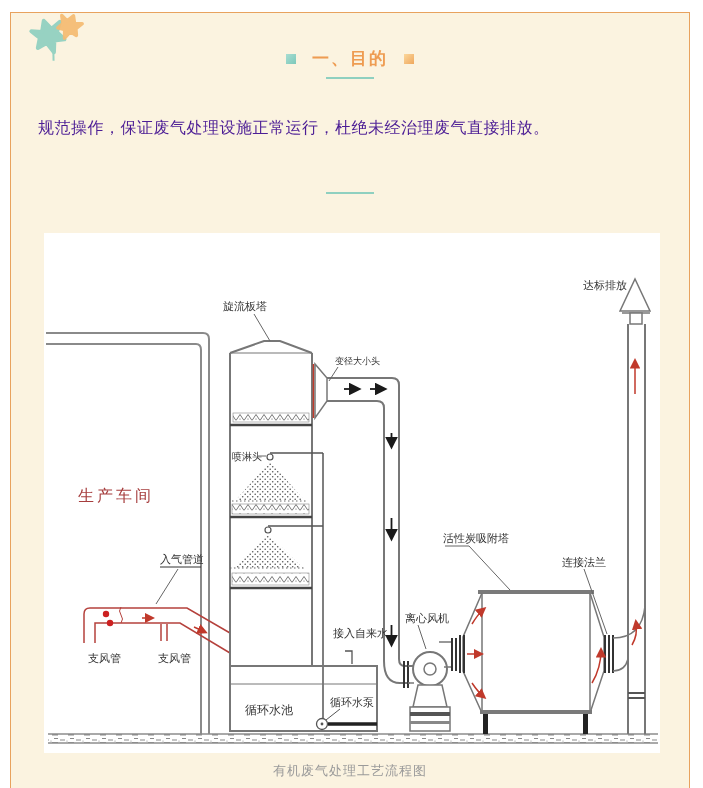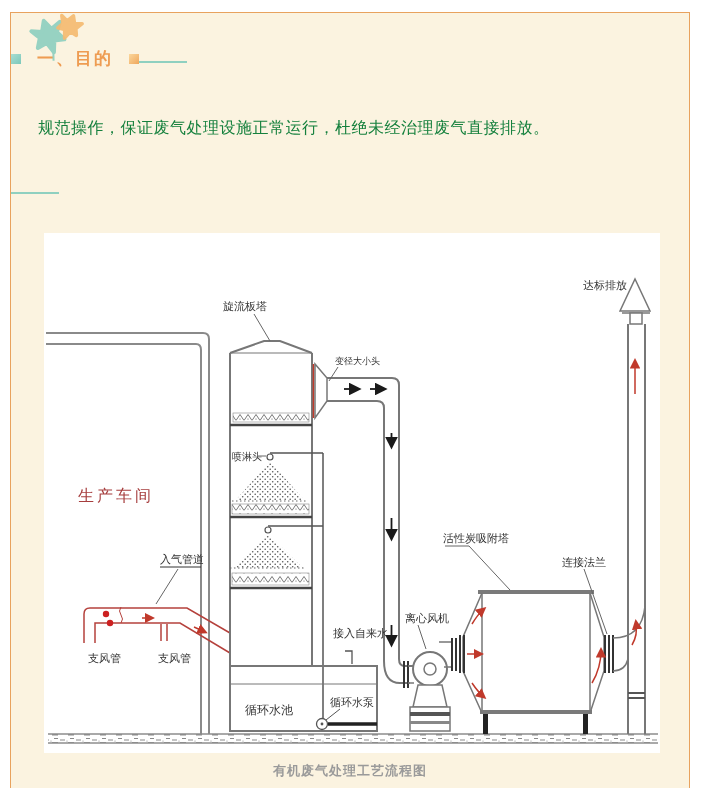--- a/index.html
+++ b/index.html
@@ -6,37 +6,37 @@
   body{
     width:703px;height:788px;overflow:hidden;position:relative;
     background:#ffffff;
     font-family:"Liberation Sans", sans-serif;
   }
   .card{
     position:absolute;left:10px;top:12px;width:680px;height:840px;
     background:#fbf3e0;border:1px solid #e8a25e;box-sizing:border-box;
   }
   .leaves{position:absolute;left:16px;top:-2px;z-index:3;}
-  .section-heading{position:absolute;left:0;right:0;display:flex;flex-direction:row;align-items:center;}
+  .section-heading{position:absolute;left:0;right:0;display:flex;flex-direction:column;align-items:center;}
   .sh-row{display:flex;align-items:center;gap:16px;}
   .sq{width:10px;height:10px;display:inline-block;}
   .sq.teal{background:linear-gradient(135deg,#a8ddd2,#7cc8ba);}
   .sq.orange{background:linear-gradient(135deg,#fbd79c,#efa75d);}
   .heading-text{font-size:17px;font-weight:bold;color:#ee9c52;letter-spacing:2px;}
   .underline{width:48px;height:2px;background:#8fd0c0;margin-top:7px;}
   .para{
     position:absolute;left:27px;right:28px;top:104px;
-    font-size:16px;color:#15803d;line-height:1.35;letter-spacing:0.5px;
+    font-size:16px;color:#4c1d95;line-height:1.35;letter-spacing:0.5px;
   }
   .diagram{
     position:absolute;left:33px;top:220px;width:616px;height:520px;background:#ffffff;
   }
   .caption{
     position:absolute;left:0;right:0;top:749px;text-align:center;
-    font-size:13px;color:#9a9a9a;letter-spacing:1px;font-weight:bold;
+    font-size:13px;color:#9a9a9a;letter-spacing:1px;
   }
   svg text{font-family:"Liberation Sans", sans-serif;fill:#333;}
   .lbl{font-size:11px;}
   .lbl-sm{font-size:9px;}
   .lbl-red{font-size:16px;fill:#a63d3d;letter-spacing:3px;}
 </style>
 </head>
 <body>
 
 <div class="card">

